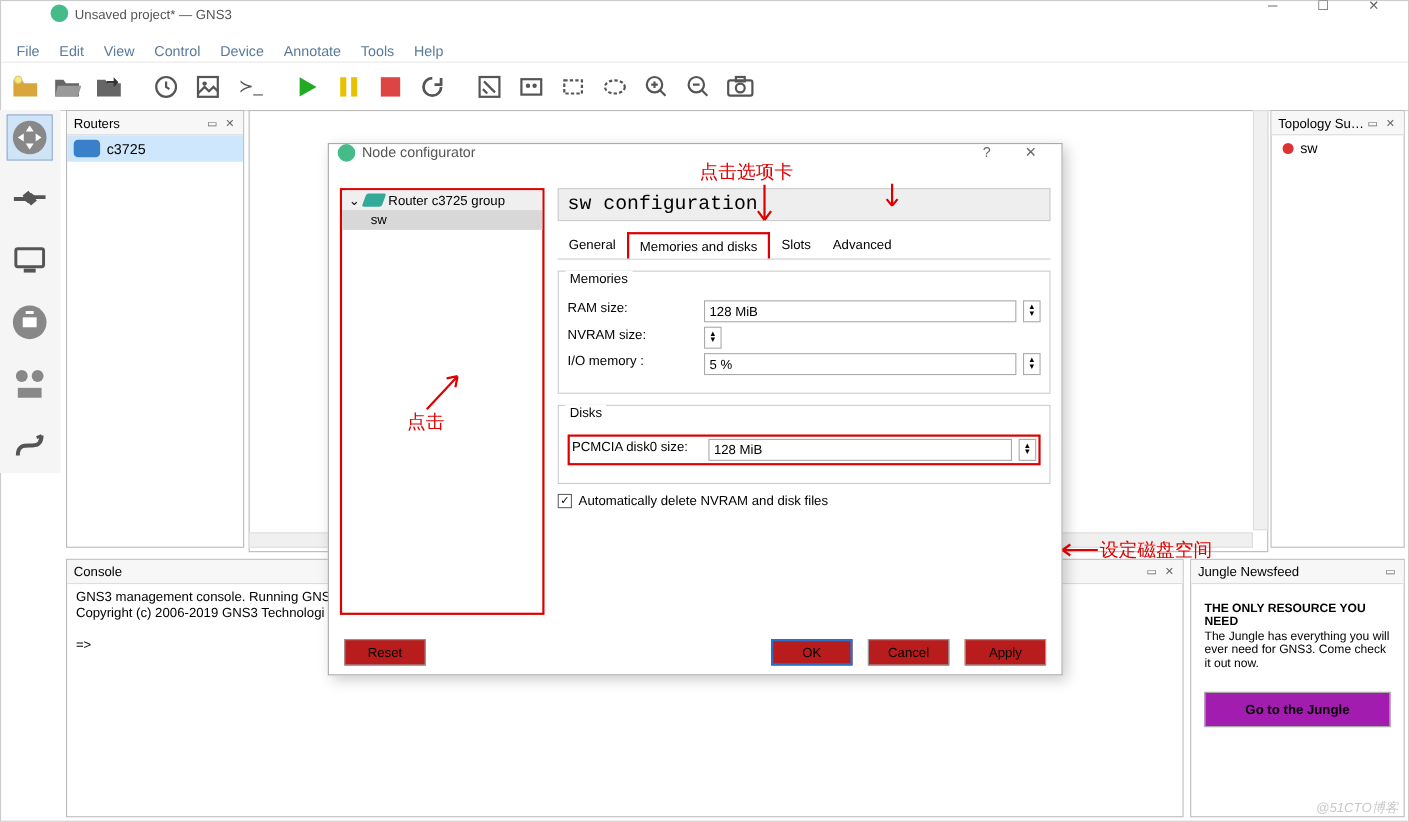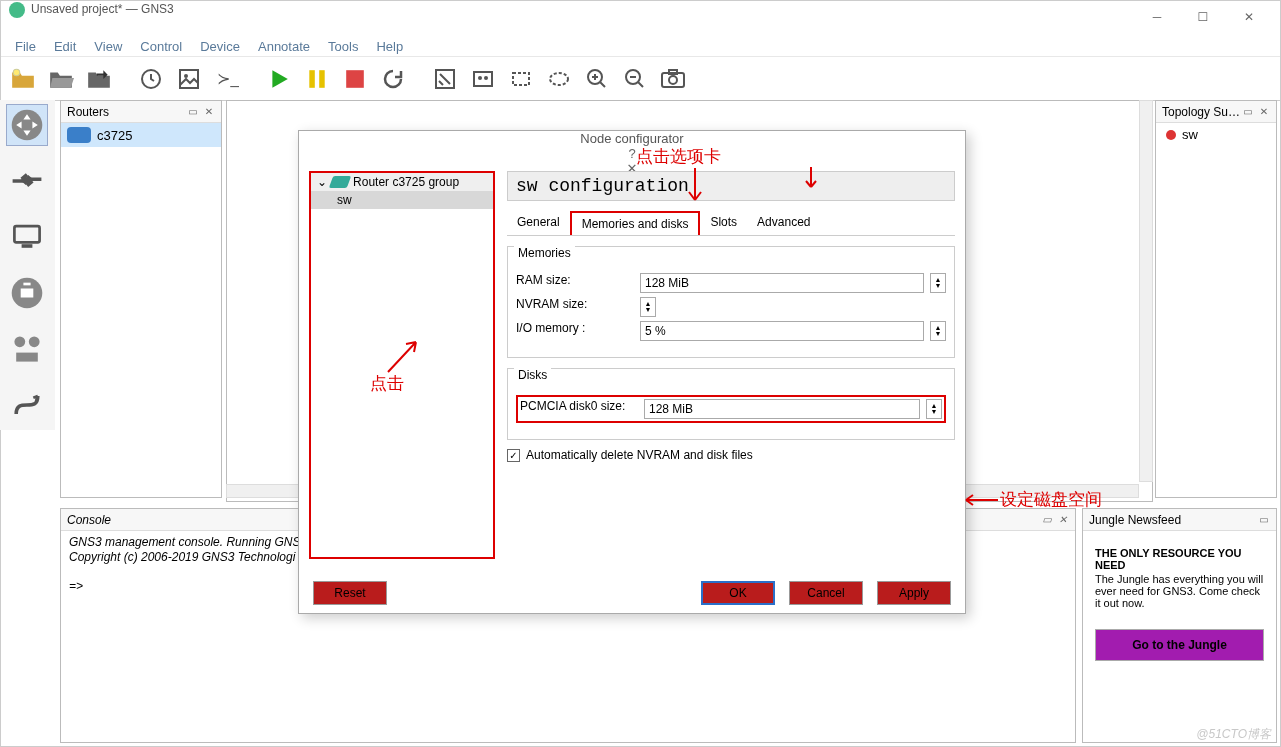--- a/index.html
+++ b/index.html
@@ -1,18 +1,18 @@
 <!DOCTYPE html>
 <html><head>
 <meta charset="utf-8">
 <style>
 * { box-sizing: border-box; font-family: "Segoe UI", "Microsoft YaHei", sans-serif; }
 body { margin: 0; background: #f0f0f0; width: 1281px; height: 747px; position: relative; overflow: hidden; }
 .win { background: #fff; border: 1px solid #ccc; }
-.title-bar { height: 30px; display: flex; align-items: flex-start; padding: 1px 8px; font-size: 12px; color: #555; }
+.title-bar { height: 30px; display: flex; align-items: flex-end; padding: 11px 8px; font-size: 12px; color: #555; margin-left: 37px; }
 .title-bar .ico { width: 16px; height: 16px; border-radius: 50%; background: #4b8; margin-right: 6px; display:inline-block;}
 .title-bar .spacer { flex: 1; }
 .title-bar .wbtn { width: 46px; height: 30px; display: flex; align-items: center; justify-content: center; color: #666; }
 .menu { height: 26px; display: flex; align-items: flex-end; padding: 0 6px; gap: 2px; border-bottom: 1px solid #e8e8e8; font-size: 13px; color: #5a7a9a; }
 .menu span { padding: 2px 8px; }
 .toolbar { height: 44px; display: flex; align-items: center; padding: 0 8px; gap: 10px; border-bottom: 1px solid #ccc;}
 .tb-btn { width: 28px; height: 28px; display:flex; align-items:center; justify-content:center; color:#444;}
 .tb-sep { width: 4px; }
 .tb-green { color: #2a2; }
 .tb-yellow { color: #cc0; }
@@ -24,30 +24,30 @@
 .panel-head { height: 22px; display: flex; align-items: center; justify-content: space-between; padding: 0 6px; font-size: 12px; background: #f7f7f7; border-bottom: 1px solid #ddd; }
 .ph-btns { display:flex; gap:4px;}
 .ph-btns span { width:12px; height:12px; display:inline-flex; align-items:center; justify-content:center; font-size:10px; color:#666;}
 .routers-panel { position: absolute; top: 100px; left: 60px; width: 162px; height: 398px; }
 .router-item { display: flex; align-items: center; padding: 4px 6px; gap: 6px; background: #cfe7fc; font-size: 13px; }
 .router-ico { width: 24px; height: 16px; background: #3a7fc9; border-radius: 4px; }
 .canvas { position: absolute; top: 100px; left: 226px; right: 128px; bottom: 245px; background: #fff; border: 1px solid #bbb; }
 .topo-panel { position: absolute; top: 100px; right: 4px; width: 122px; height: 398px; }
 .topo-item { display: flex; align-items: center; gap: 6px; padding: 4px 10px; font-size: 13px; }
 .red-dot { width: 10px; height: 10px; background: #d33; border-radius: 50%; }
-.console-panel { position: absolute; bottom: 4px; left: 60px; width: 1016px; height: 235px; font-style: italic; }
+.console-panel { position: absolute; bottom: 4px; left: 60px; width: 1016px; height: 235px; }
 .console-body { font-family: "Courier New", monospace; font-size: 12px; padding: 4px 8px; white-space: pre-wrap; }
 .news-panel { position: absolute; bottom: 4px; right: 4px; width: 195px; height: 235px; }
 .news-body { padding: 12px; font-size: 11px; }
 .news-brand { font-size: 16px; font-weight: bold; display:flex; align-items:center; gap:6px; margin-bottom:8px;}
 .news-head { font-weight: bold; font-size: 11px; margin-top:4px; }
 .news-btn { margin-top: 20px; padding: 8px 0; text-align: center; border: 1px solid #aaa; background: #a21caf; font-weight: bold; font-size: 12px;}
 
 .dialog { position: absolute; top: 130px; left: 298px; width: 668px; height: 484px; background: #fff; border: 1px solid #aaa; box-shadow: 4px 4px 12px rgba(0,0,0,0.2); }
-.dlg-title { height: 32px; display: flex; align-items: center; padding: 0 8px; font-size: 13px; color: #555; flex-direction: column; }
+.dlg-title { height: 32px; display: flex; padding: 0 8px; font-size: 13px; color: #555; }
 .dlg-title .ico { width:16px; height:16px; border-radius:50%; background:#4b8; margin-right:6px;}
 .dlg-title .spacer { flex:1;}
 .dlg-title .wbtn { width:40px; text-align:center; color:#666;}
 .dlg-body { display: flex; padding: 8px 10px; gap: 12px; }
 .tree { width: 186px; height: 388px; border: 2px solid #d00; background: #fff; font-size: 12px; }
 .tree-parent { padding: 2px 6px; display:flex; align-items:center; gap:4px; background:#efefef;}
 .tree-child { padding: 2px 26px; background: #d8d8d8; }
 .cfg-title { font-family: "Courier New", monospace; font-size: 18px; background: #eee; border: 1px solid #ccc; padding: 4px 8px; margin-bottom: 10px; }
 .tabs { display: flex; font-family: "Courier New", monospace; font-size: 12px; border-bottom: 1px solid #ccc; }
 .tab { padding: 4px 10px; }

